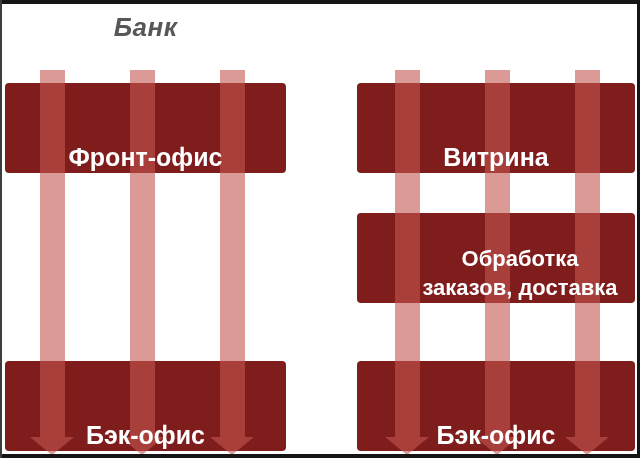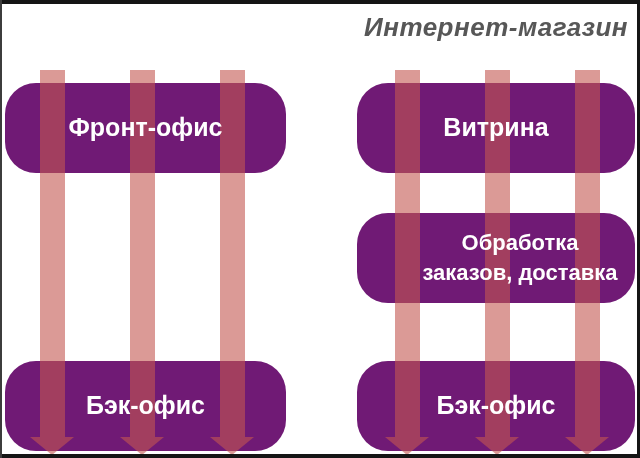--- a/index.html
+++ b/index.html
@@ -21,24 +21,24 @@
     text-align:center;
     line-height:30px;
     letter-spacing:0.5px;
   }
   .col-title.left{left:5px;width:281px;}
   .col-title.right{left:357px;width:278px;}
   
   .node{
     position:absolute;
     height:90px;
-    background:#701a75;
-    border-radius:31px;
+    background:#7f1d1d;
+    border-radius:4px;
     display:flex;
-    align-items:center;
+    align-items:flex-end;
     justify-content:center;
   }
   .node.lcol{left:5px;width:281px;}
   .node.rcol{left:357px;width:278px;}
   .row1{top:83px;}
   .row2{top:213px;}
   .row3{top:344px;margin-top:17px;}
   .node .label{
     position:relative;
     z-index:3;               
@@ -79,21 +79,21 @@
   .frame.top{left:0;top:0;width:640px;height:4px;}
   .frame.bottom{left:0;top:454px;width:640px;height:4px;}
   .frame.right{left:637px;top:0;width:3px;height:458px;}
   .frame.left{left:0;top:0;width:2px;height:458px;background:#3c3c3c;}
 </style>
 </head>
 <body>
 
 <div class="stage">
 
-  <div class="col-title right">Интернет-магазин</div>
+  <div class="col-title left">Банк</div>
 
   <div class="node lcol row1">
     <span class="label">Фронт-офис</span>
   </div>
   <div class="node lcol row3">
     <span class="label">Бэк-офис</span>
   </div>
 
   <div class="node rcol row1">
     <span class="label">Витрина</span>

